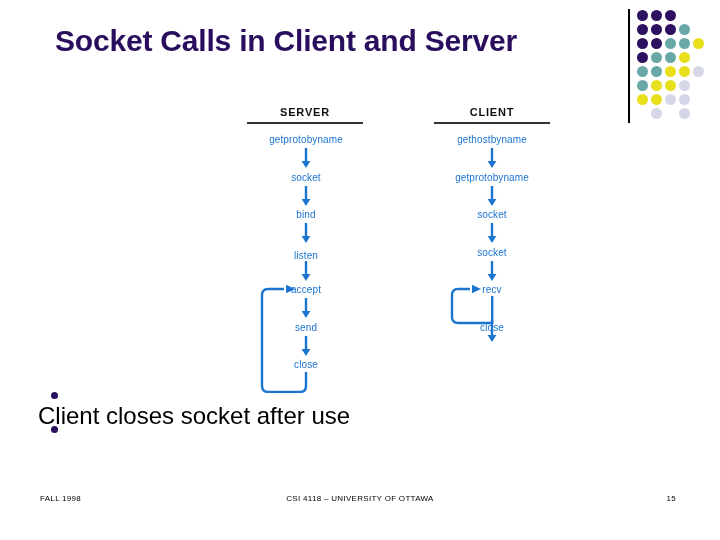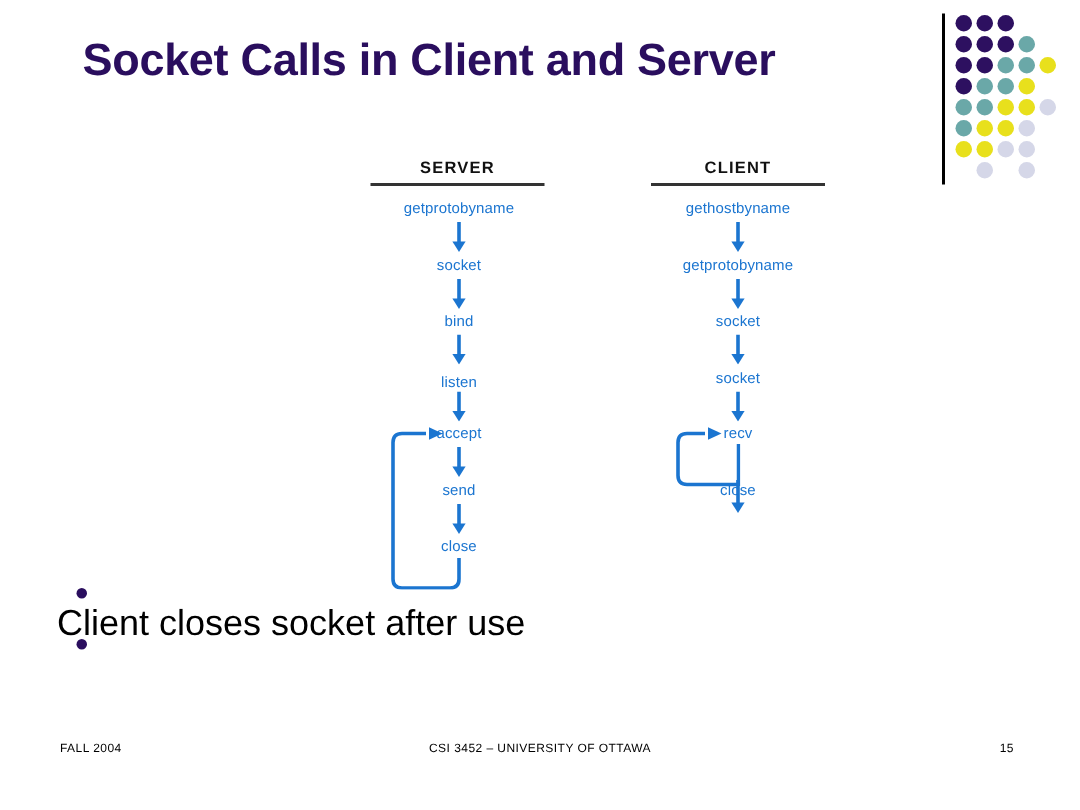--- a/index.html
+++ b/index.html
@@ -256,16 +256,16 @@
     <span class="bullet-text">Client closes socket after use</span>
   </div>
   <div class="bullet-row">
     <span class="bullet-marker">
         <i></i>
       </span>
   </div>
 </div>
 
 <div id="footer">
-  <span class="f-left">FALL 2004</span>
-  <span class="f-center">CSI 3452 – UNIVERSITY OF OTTAWA</span>
+  <span class="f-left">FALL 1998</span>
+  <span class="f-center">CSI 4118 – UNIVERSITY OF OTTAWA</span>
   <span class="f-right">15</span>
 </div>
 
 </body></html>

